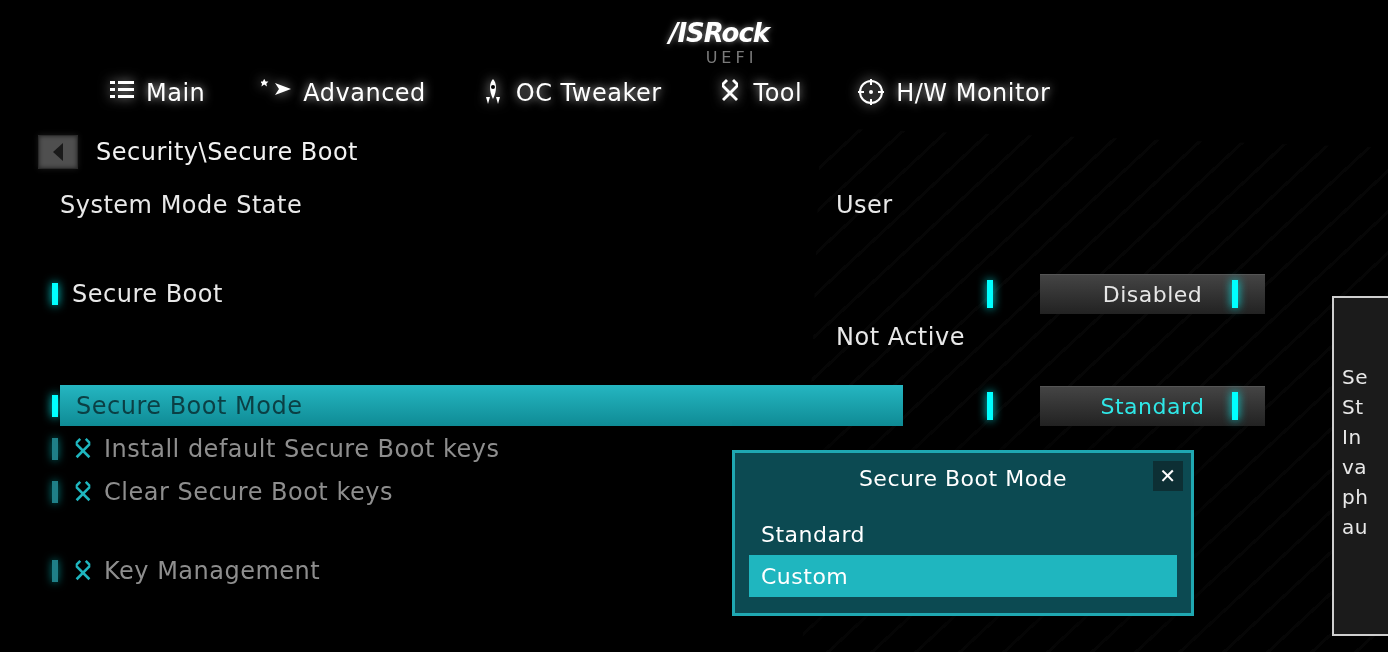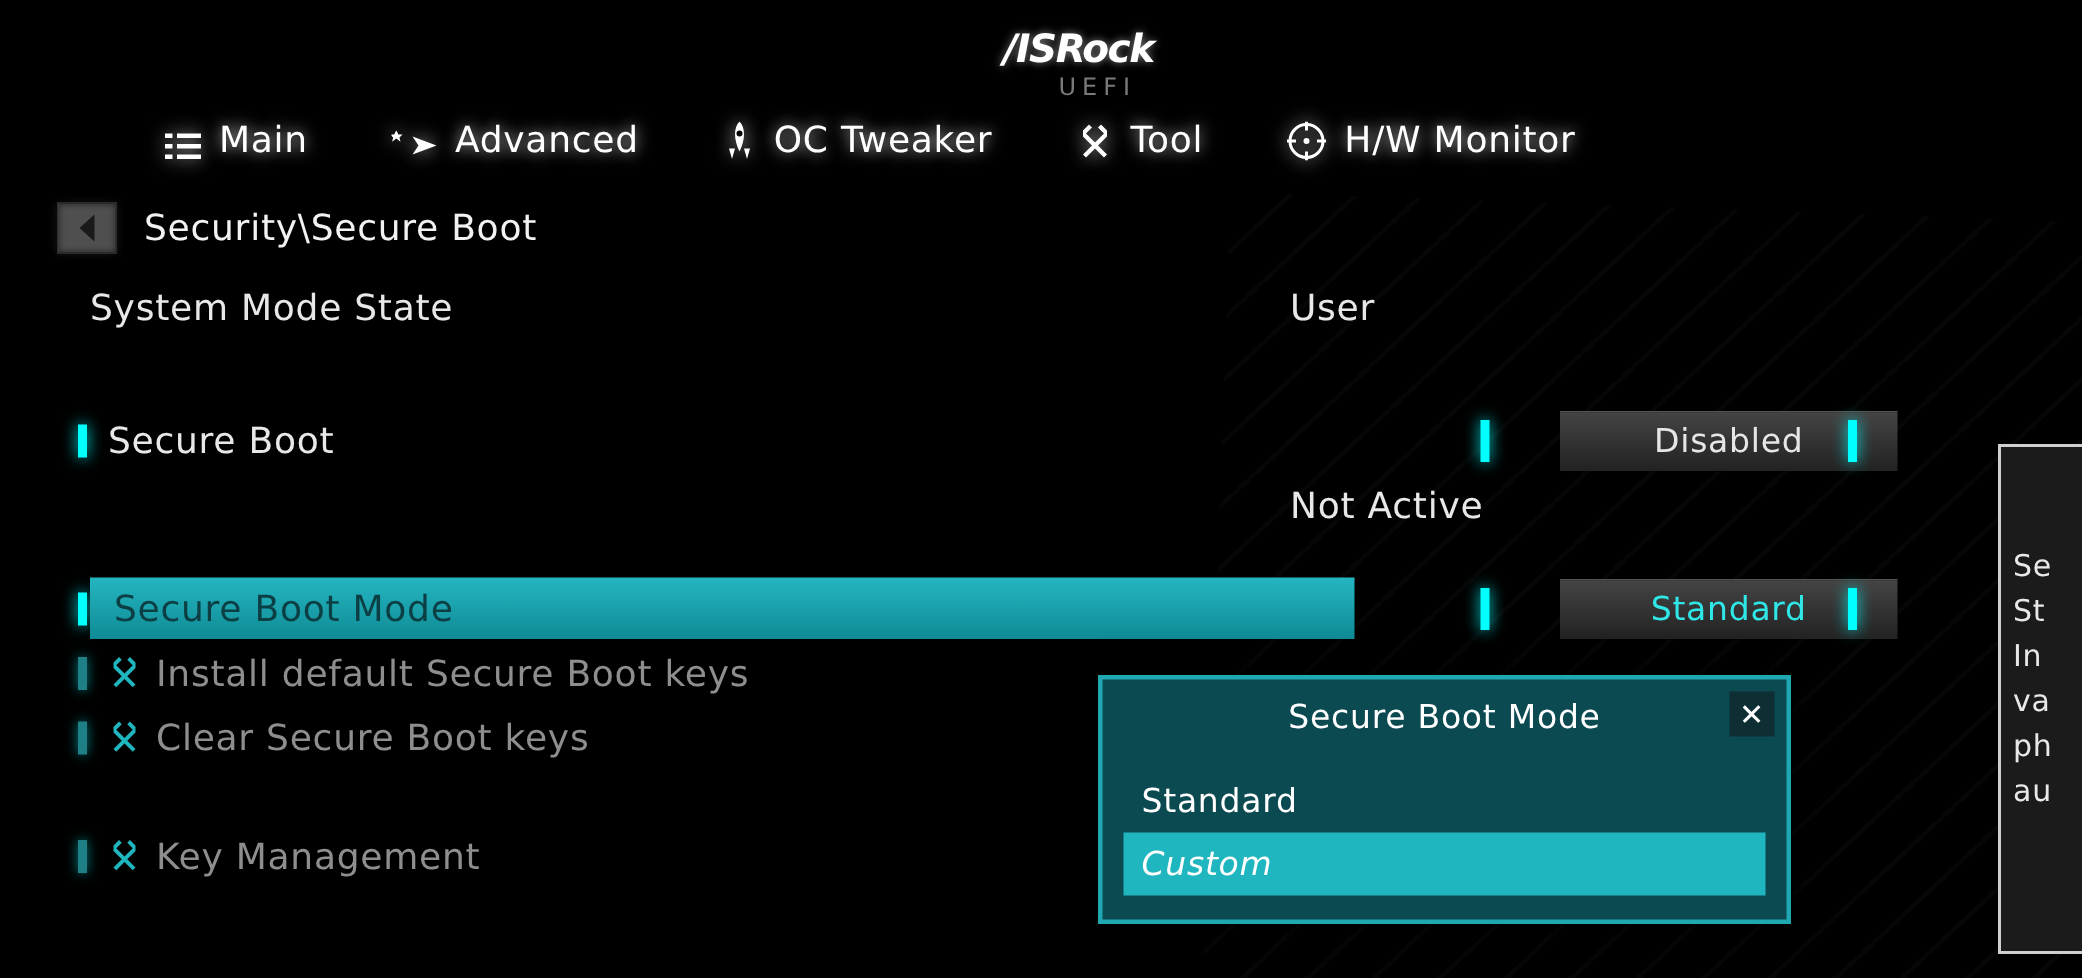--- a/index.html
+++ b/index.html
@@ -48,21 +48,21 @@
   }
 
   
   .nav {
     display: flex;
     align-items: center;
     padding: 12px 0 6px 110px;
     gap: 56px;
   }
   .nav-item {
-    display: flex; align-items: flex-end; gap: 12px;
+    display: flex; align-items: flex-start; gap: 12px;
     color: #fff;
     font-size: 24px;
     cursor: pointer;
     text-shadow: 0 0 10px rgba(255,255,255,0.8);
   }
   .nav-item.active {
     color: #2fe7e7;
     text-shadow: 0 0 12px rgba(47,231,231,0.9);
     border-bottom: 2px solid #2fe7e7;
     padding-bottom: 3px;
@@ -103,21 +103,21 @@
     box-shadow: 0 0 10px rgba(0,255,255,0.9);
     margin-right: 14px;
     flex: 0 0 auto;
   }
   .row .tick.dark { background:#1f7f87; box-shadow:0 0 8px rgba(0,255,255,0.5); }
   .row .label { flex: 0 0 auto; font-size: 24px; }
   .row .label.dim { color: #8e8e8e; }
 
   .value-col {
     position: absolute;
-    left: 808px;
+    left: 784px;
     font-size: 24px;
     color: #e8e8e8;
   }
 
   .drop {
     position:absolute;
     left: 988px;
     width: 225px; height: 40px;
     background: linear-gradient(#444,#222);
     border-top: 1px solid #555;
@@ -169,21 +169,20 @@
   .popup-opt {
     height:42px;
     display:flex; align-items:center;
     padding-left:12px;
     color:#fff;
     font-size:22px;
     cursor:pointer;
   }
   .popup-opt.sel {
     background:#1fb6bf;
-    font-style:italic;
   }
 
   
   .help-panel {
     position:absolute;
     left:1332px; top:296px;
     width:200px; height:340px;
     background:#1b1b1b;
     border:2px solid #cfcfcf;
     padding:14px 8px;

